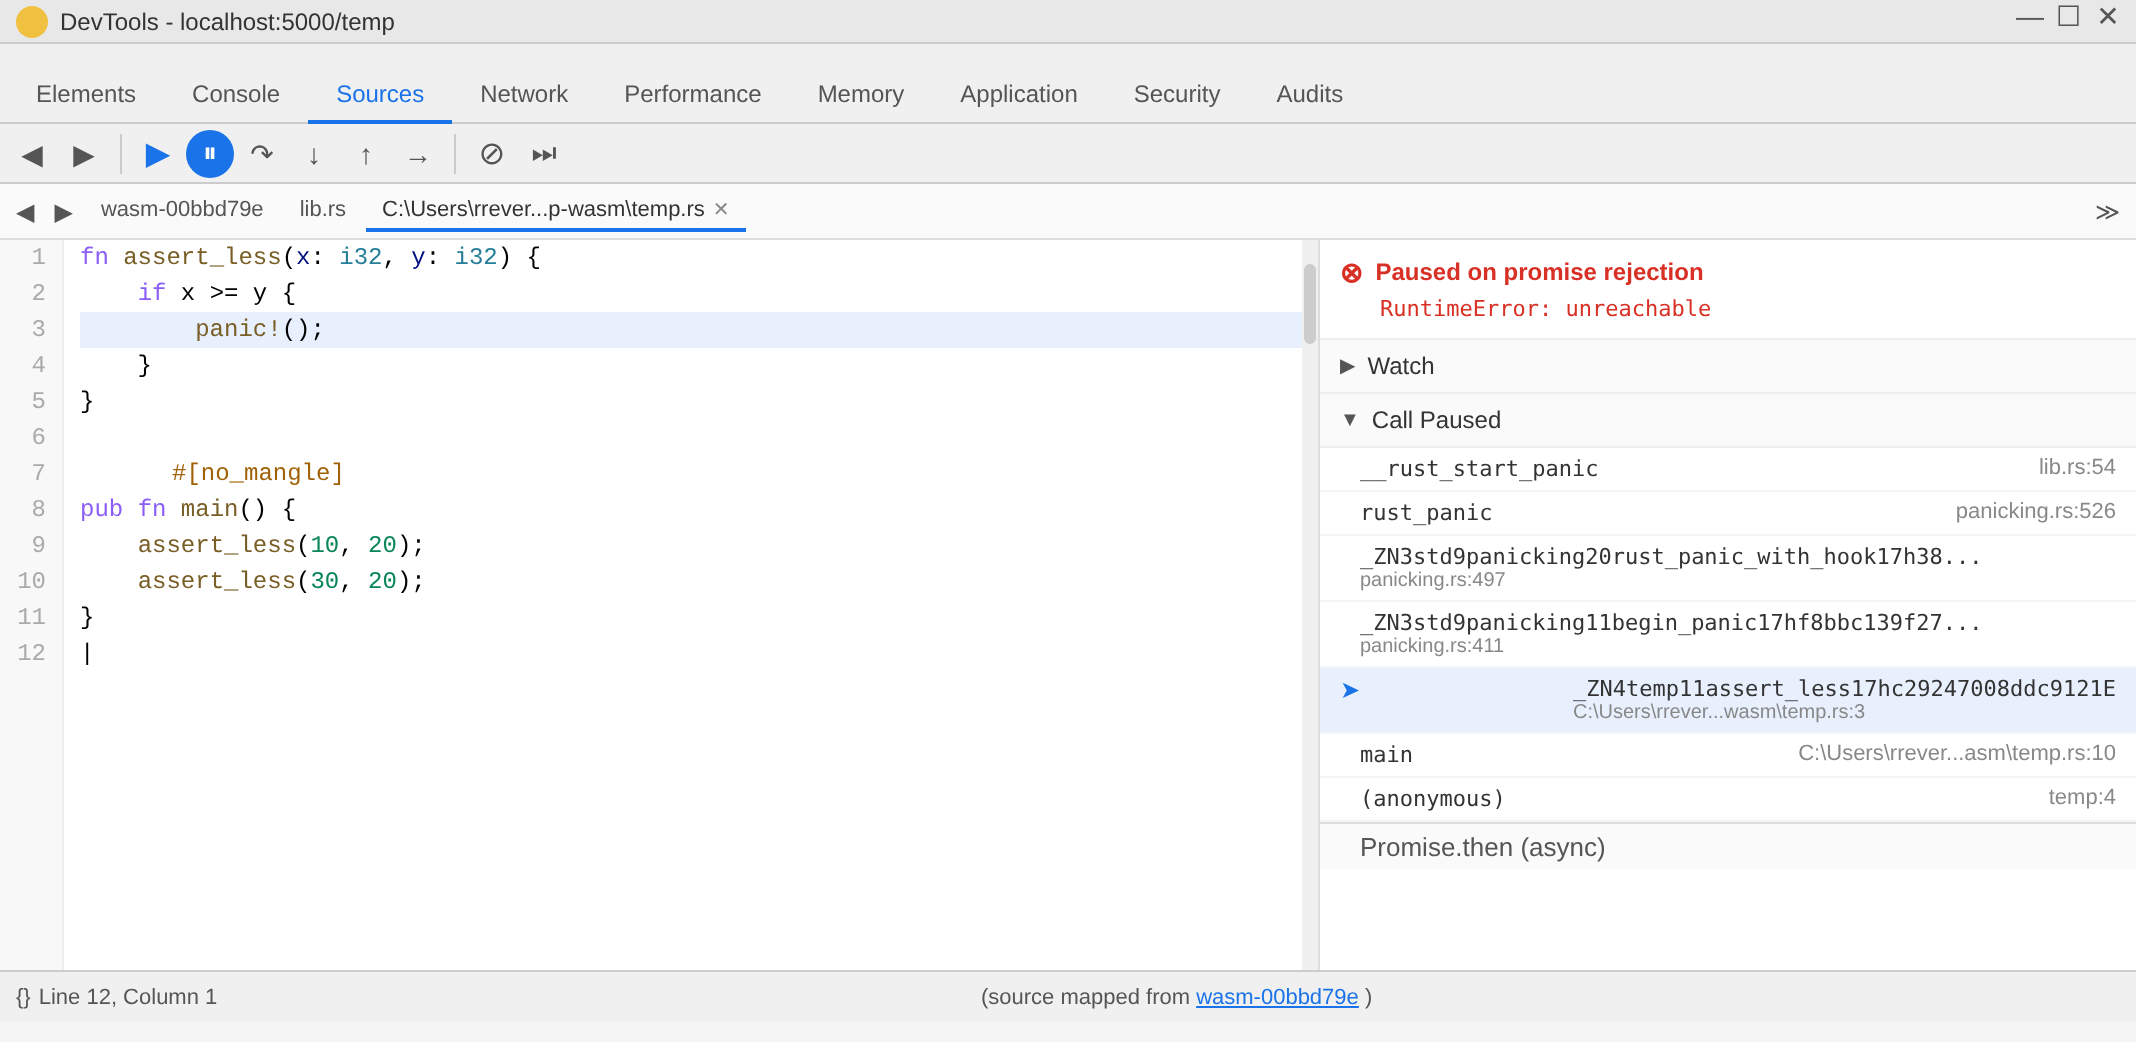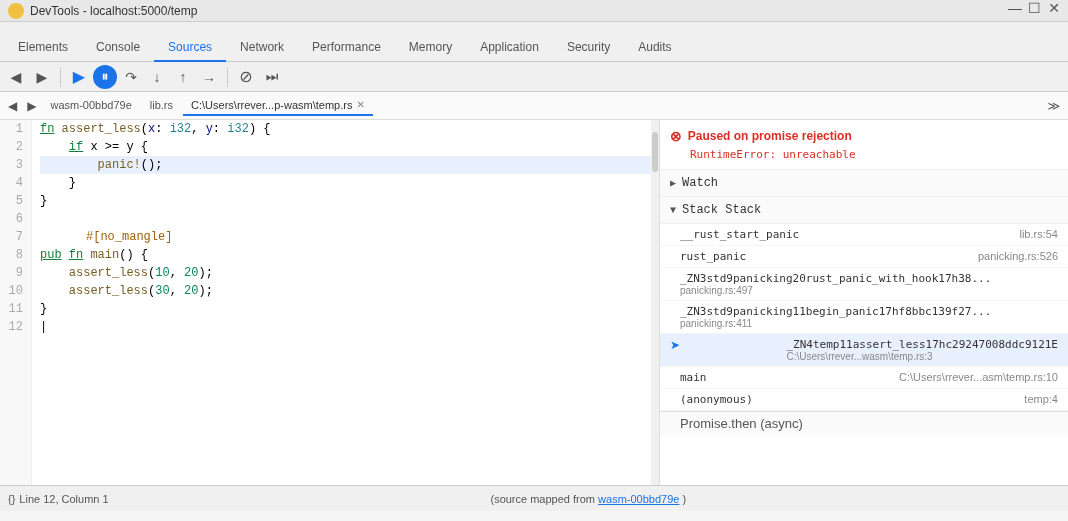--- a/index.html
+++ b/index.html
@@ -87,21 +87,21 @@
     .scroll-bar-v {
       position: absolute; right: 0; top: 0; bottom: 0; width: 8px;
       background: #f0f0f0;
     }
     .scroll-thumb {
       width: 6px; height: 40px; background: #ccc; border-radius: 3px;
       margin: 2px auto; position: relative; top: 10px;
     }
 
     
-    .kw { color: #15803d; text-decoration: underline; }
+    .kw { color: #8b5cf6; }
     .fn-name { color: #795e26; }
     .param { color: #001080; }
     .type { color: #267f99; }
     .lit { color: #098658; }
     .macro { color: #795e26; }
     .attr { color: #a16207; margin-left: 46px; }
 
     
     .right-panel {
       flex: 1; background: #fff; overflow: hidden;
@@ -127,21 +127,20 @@
     }
     .error-icon { color: #d93025; font-size: 14px; }
     .error-detail { font-size: 11px; color: #d93025; margin-left: 20px; font-family: monospace; }
 
     
     .section-header {
       display: flex; align-items: center; gap: 6px;
       padding: 6px 10px; cursor: pointer; border-bottom: 1px solid #eee;
       font-size: 12px; font-weight: 500; color: #333;
       background: #fafafa;
-      font-family: Liberation Mono, monospace;
     }
     .chevron { font-size: 10px; color: #555; }
     .chevron-right::before { content: '▶'; }
     .chevron-down::before { content: '▼'; }
 
     .call-stack { flex: 1; overflow-y: auto; }
     .call-stack-item {
       padding: 4px 10px 4px 20px; border-bottom: 1px solid #f5f5f5;
       cursor: pointer; display: flex; justify-content: space-between; align-items: flex-start;
     }
@@ -281,21 +280,21 @@
       <div class="error-detail">RuntimeError: unreachable</div>
     </div>
 
     <div class="section-header">
       <span class="chevron chevron-right"></span>
       <span>Watch</span>
     </div>
 
     <div class="section-header">
       <span class="chevron chevron-down"></span>
-      <span>Stack Stack</span>
+      <span>Call Paused</span>
     </div>
 
     <div class="call-stack right-panel-inner">
 
       <div class="call-stack-item">
         <span class="cs-name">__rust_start_panic</span>
         <span class="cs-loc">lib.rs:54</span>
       </div>
 
       <div class="call-stack-item">

